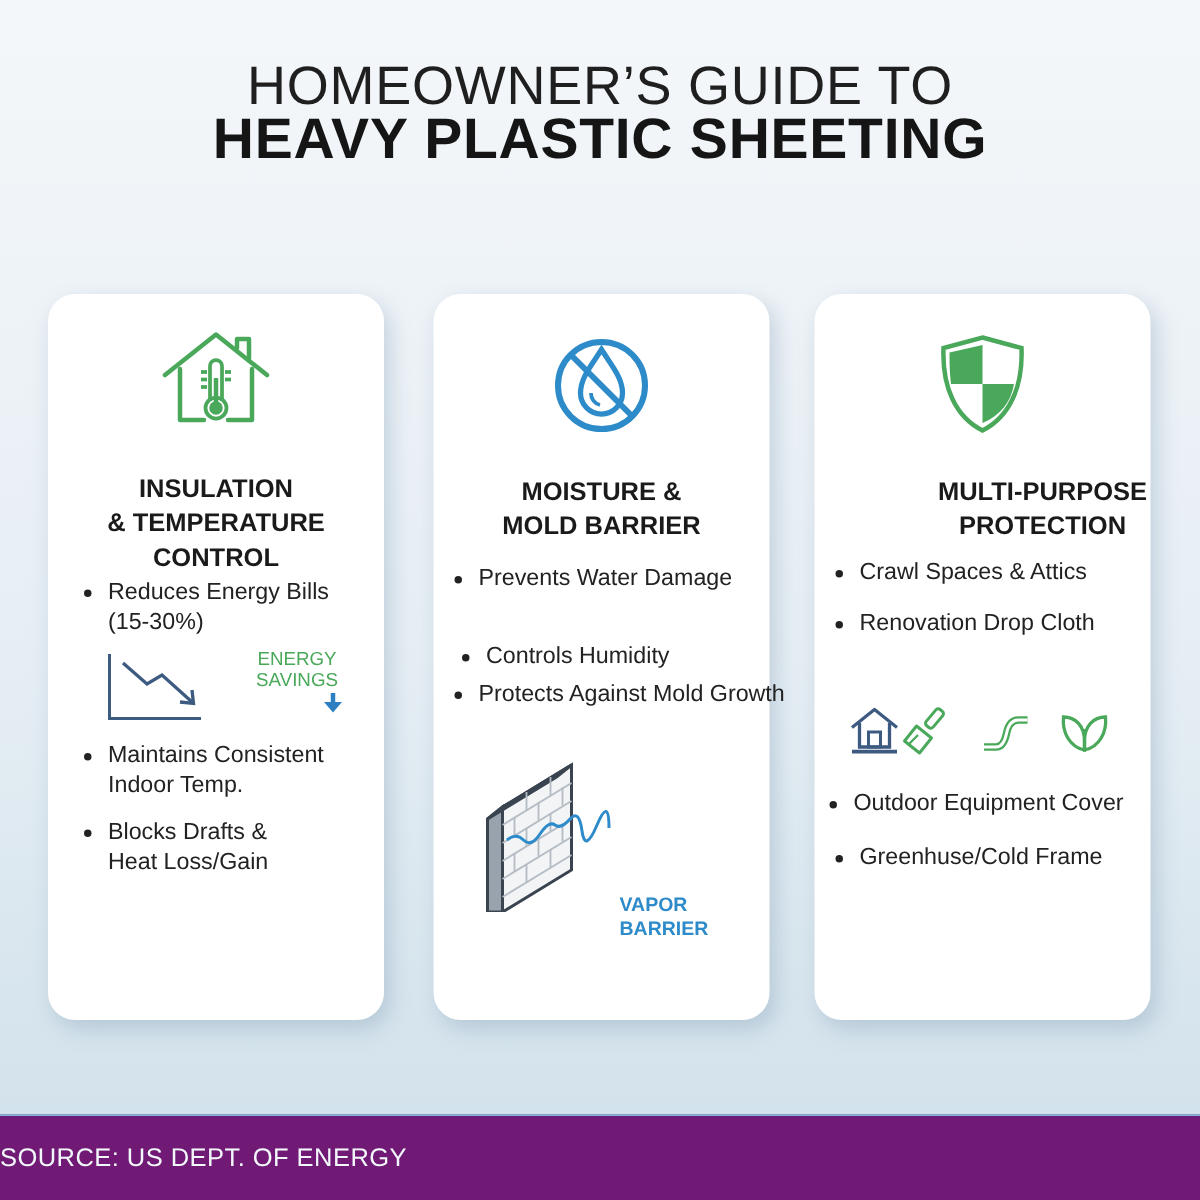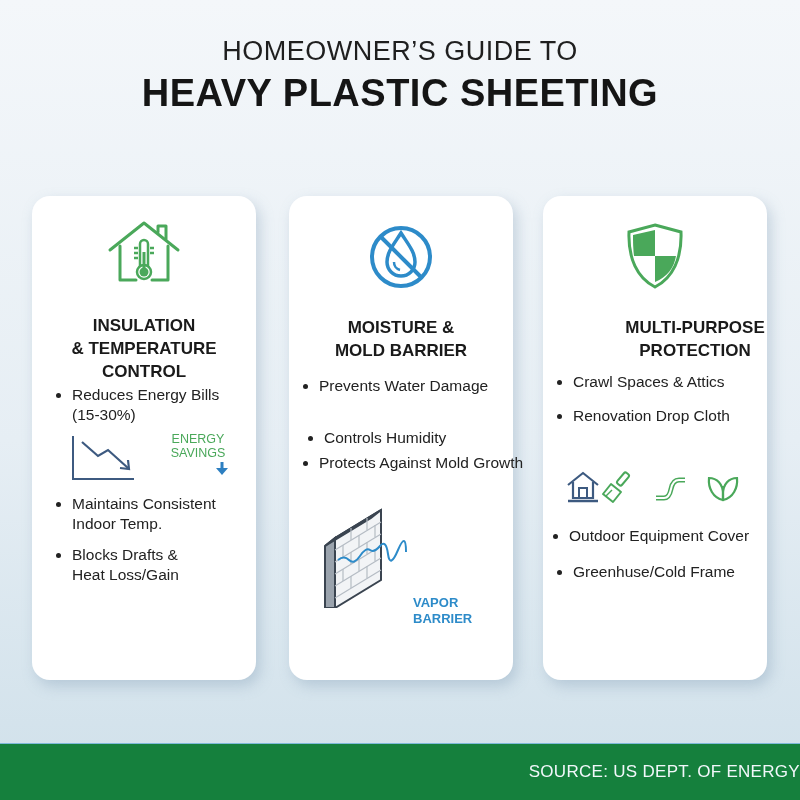--- a/index.html
+++ b/index.html
@@ -6,21 +6,21 @@
   html, body { width: 800px; height: 800px; overflow: hidden; }
   body {
     font-family: "Liberation Sans", "DejaVu Sans", sans-serif;
     background: linear-gradient(180deg, #f4f7fa 0%, #e6eef4 55%, #cfe0ea 100%);
     position: relative;
     color: #1e1e1e;
   }
   .header { position: absolute; top: 0; left: 0; width: 800px; height: 170px; }
   .kicker {
     position: absolute; top: 36px; width: 800px; text-align: center;
-    font-size: 27px; letter-spacing: 0.5px; color: #1f1f1f; font-weight: normal;
+    font-size: 36px; letter-spacing: 0.5px; color: #1f1f1f; font-weight: normal;
   }
   .title {
     position: absolute; top: 72px; width: 800px; text-align: center;
     font-size: 38px; font-weight: bold; color: #151515; letter-spacing: 0.5px;
   }
   .tagline-row {
     position: absolute; top: 124px; left: 85px; width: 632px; height: 24px;
     display: flex; align-items: center;
   }
   .rule { flex: 1; height: 2px; background: #2a2a2a; }
@@ -52,22 +52,22 @@
   .energy-label {
     position: absolute; font-weight: normal; font-size: 12.5px; line-height: 14px;
     color: #4aa85a; text-align: center;
   }
   .vapor-label {
     position: absolute; font-weight: bold; font-size: 13px; line-height: 16px; color: #2d8bc9; margin-top: 36px;
   }
 
   .footer {
     position: absolute; left: 0; top: 743px; width: 800px; height: 57px;
-    background: #15803d; border-top: 1px solid #7fb9d9;
-    display: flex; align-items: center; justify-content: flex-end;
+    background: #701a75; border-top: 1px solid #7fb9d9;
+    display: flex; align-items: center; justify-content: flex-start;
   }
   .footer-text { color: #f2f7fb; font-size: 17px; letter-spacing: 0.3px; }
 </style>
 </head>
 <body>
 
 <div class="header">
   <div class="kicker">HOMEOWNER’S GUIDE TO</div>
   <div class="title">HEAVY PLASTIC SHEETING</div>
 </div>

